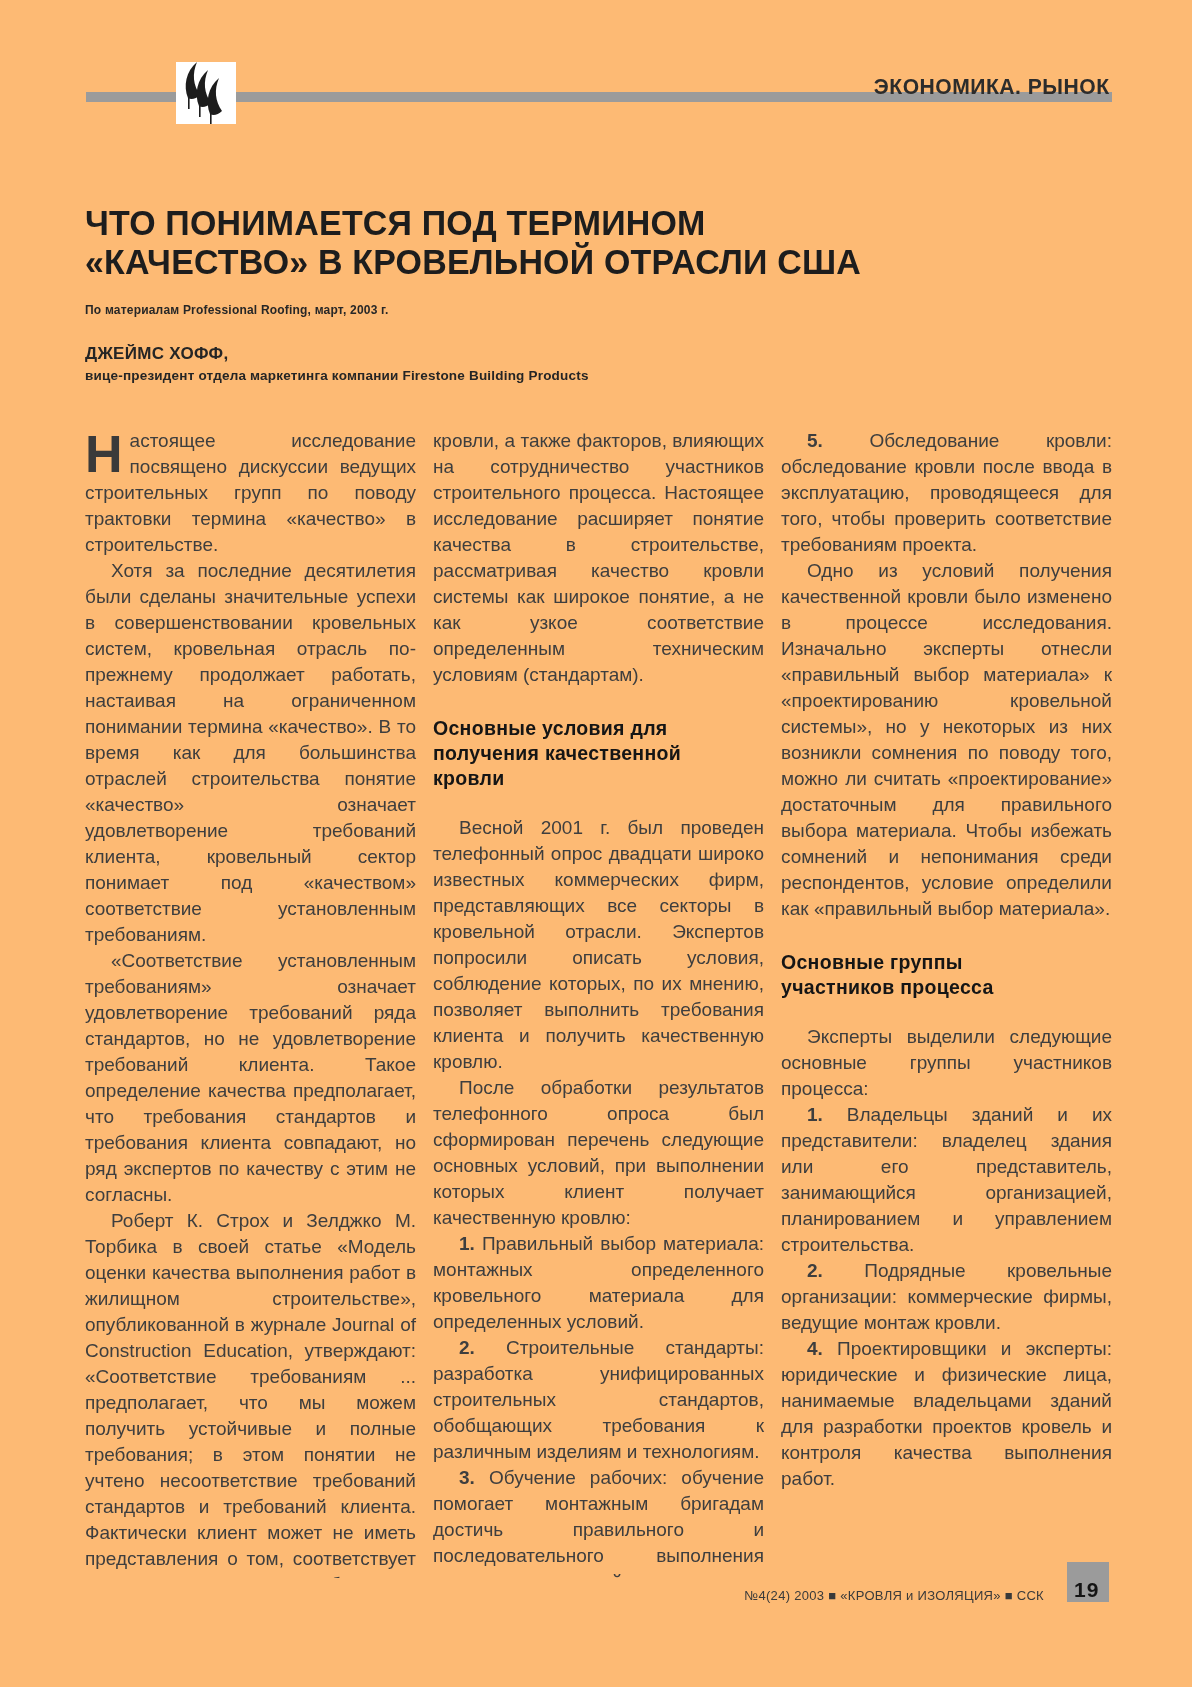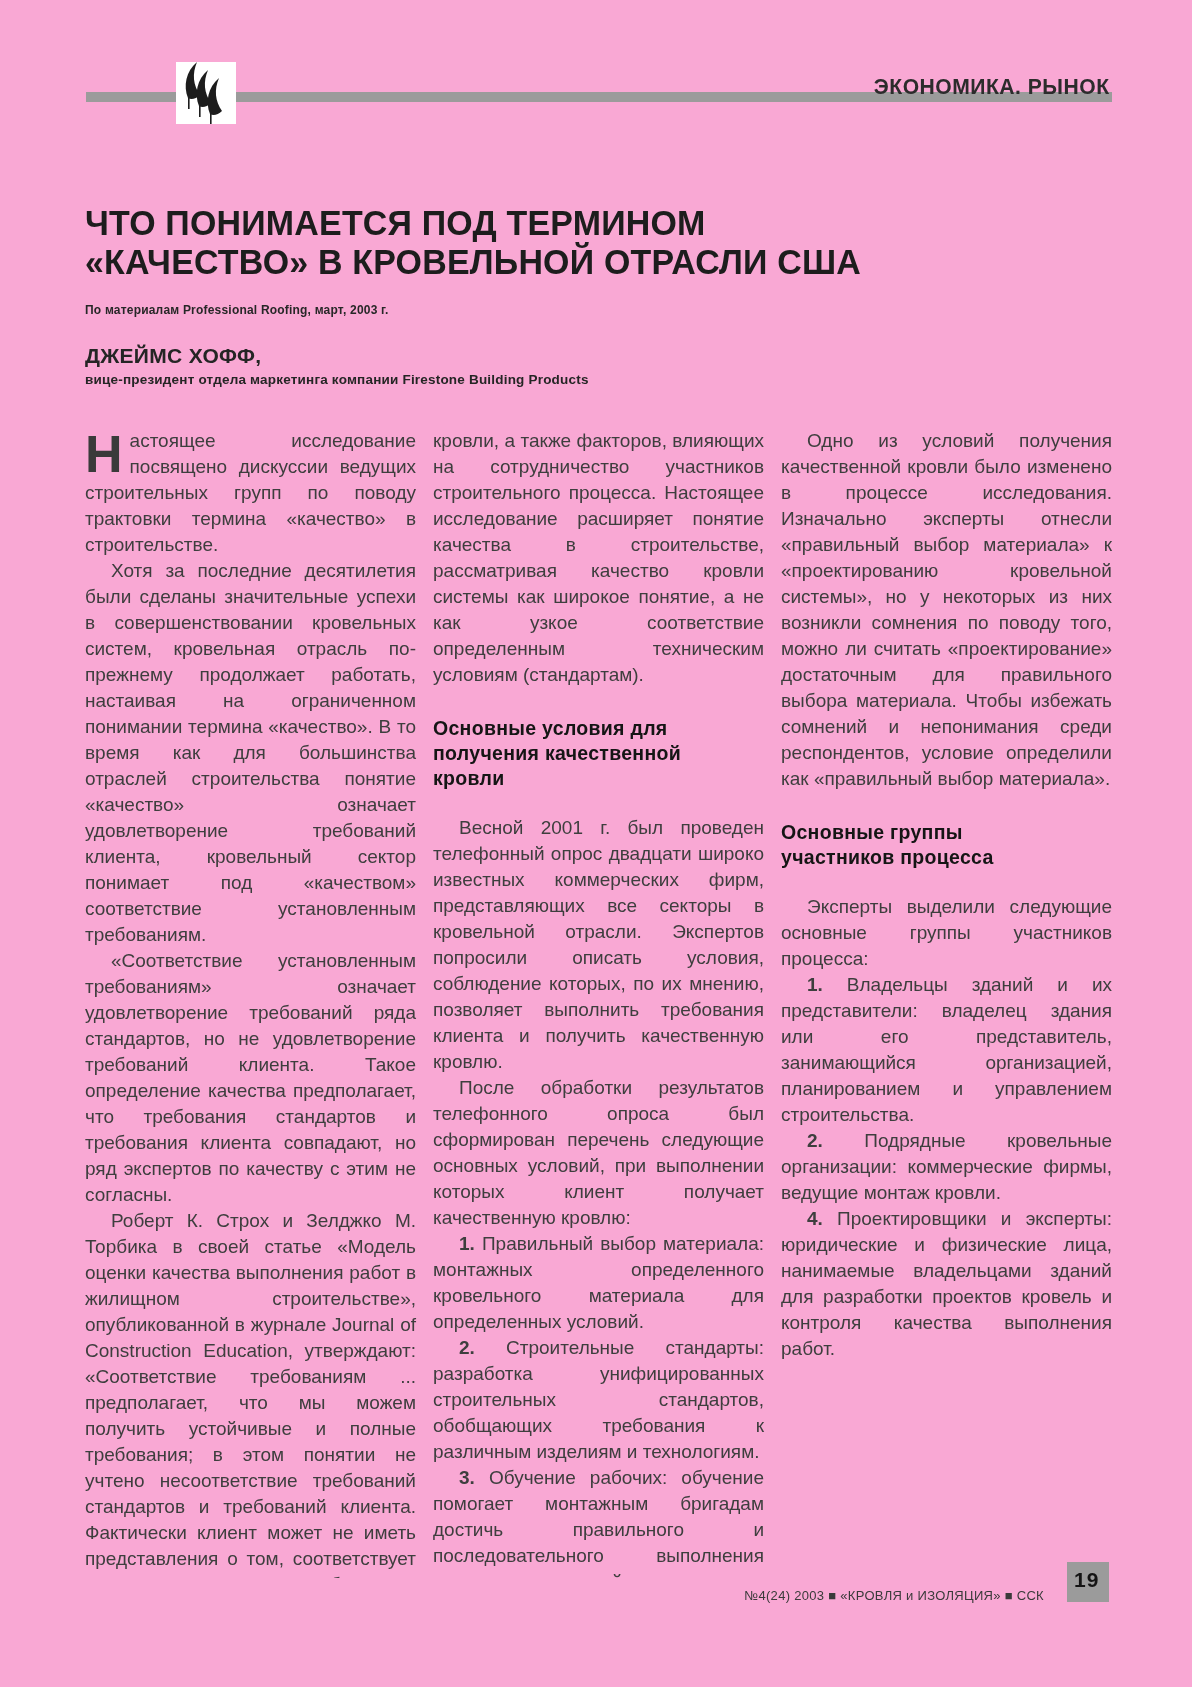--- a/index.html
+++ b/index.html
@@ -1,20 +1,20 @@
 <!DOCTYPE html>
 <html lang="ru"><head>
 <meta charset="utf-8">
 <style>
   html,body{margin:0;padding:0;background:#ffffff;}
   body{
     width:1192px;height:1687px;position:relative;overflow:hidden;
     font-family:"Liberation Sans",sans-serif;color:#3e3e3e;
   }
-  .page{position:absolute;inset:0;background:#f9a8d4;}
+  .page{position:absolute;inset:0;background:#fdba74;}
 
   
   .header-rule{position:absolute;left:86px;top:92px;width:1026px;height:10px;background:#9b9b9b;}
   .logo{position:absolute;left:176px;top:62px;width:52px;height:62px;background:#ffffff;padding:0 4px;z-index:2;}
   .section-label{
     position:absolute;right:82px;top:74px;z-index:3;
     font-size:22px;font-weight:bold;letter-spacing:.5px;color:#2c2c2c;
     transform:scaleX(.96);transform-origin:right;
   }
 
@@ -23,21 +23,21 @@
     position:absolute;left:85px;top:203px;margin:0;
     font-size:35px;line-height:39px;font-weight:bold;color:#1d1d1d;
     letter-spacing:.2px;transform:scaleX(.97);transform-origin:left;
   }
   .title .tline{display:block;}
   .source-line{
     position:absolute;left:85px;top:303px;
     font-size:12px;font-weight:bold;color:#272727;letter-spacing:.2px;
   }
   .author{position:absolute;left:85px;top:344px;color:#252525;}
-  .author-name{font-size:21px;font-weight:bold;letter-spacing:.3px;margin-bottom:4px;}
+  .author-name{font-size:17px;font-weight:bold;letter-spacing:.3px;margin-bottom:4px;}
   .author-role{font-size:13.5px;font-weight:bold;letter-spacing:.2px;}
 
   
   .columns{
     position:absolute;left:85px;top:428px;width:1027px;height:1150px;
     display:flex;gap:17px;overflow:hidden;
   }
   .col{flex:1 1 0;min-width:0;}
   .para{
     margin:0;font-size:19px;line-height:26px;text-align:justify;
@@ -56,21 +56,21 @@
 
   
   .footer-line{
     position:absolute;right:148px;top:1588px;
     font-size:13px;color:#3a3a3a;letter-spacing:.3px;
   }
   .page-box{
     position:absolute;left:1067px;top:1562px;width:42px;height:40px;
     background:#9b9b9b;display:flex;align-items:flex-end;
   }
-  .page-num{font-size:21px;font-weight:bold;color:#141414;padding:0 0 10px 7px;letter-spacing:1px;}
+  .page-num{font-size:21px;font-weight:bold;color:#141414;padding:0 0 0 7px;letter-spacing:1px;}
 </style>
 </head>
 <body>
 
 <div class="page">
 
   <div class="header-rule"></div>
 
   <div class="logo">
     <svg width="52" height="62" viewBox="0 0 52 62" xmlns="http://www.w3.org/2000/svg" aria-hidden="true">
@@ -116,20 +116,21 @@
 кровли</h2>
       <p class="para">Весной 2001 г. был проведен телефонный опрос двадцати широко известных коммерческих фирм, представляющих все секторы в кровельной отрасли. Экспертов попросили описать условия, соблюдение которых, по их мнению, позволяет выполнить требования клиента и получить качественную кровлю.</p>
       <p class="para">После обработки результатов телефонного опроса был сформирован перечень следующие основных условий, при выполнении которых клиент получает качественную кровлю:</p>
       <p class="para"><span class="ln">1.</span> <span>Правильный выбор материала: монтажных определенного кровельного материала для определенных условий.</span></p>
       <p class="para"><span class="ln">2.</span> <span>Строительные стандарты: разработка унифицированных строительных стандартов, обобщающих требования к различным изделиям и технологиям.</span></p>
       <p class="para"><span class="ln">3.</span> <span>Обучение рабочих: обучение помогает монтажным бригадам достичь правильного и последовательного выполнения монтажных операций.</span></p>
 
     </div>
 
     <div class="col">
+      <p class="para"><span class="ln">5.</span> <span>Обследование кровли: обследование кровли после ввода в эксплуатацию, проводящееся для того, чтобы проверить соответствие требованиям проекта.</span></p>
       <p class="para">Одно из условий получения качественной кровли было изменено в процессе исследования. Изначально эксперты отнесли «правильный выбор материала» к «проектированию кровельной системы», но у некоторых из них возникли сомнения по поводу того, можно ли считать «проектирование» достаточным для правильного выбора материала. Чтобы избежать сомнений и непонимания среди респондентов, условие определили как «правильный выбор материала».</p>
       <h2 class="col-heading">Основные группы
 участников процесса</h2>
       <p class="para">Эксперты выделили следующие основные группы участников процесса:</p>
       <p class="para"><span class="ln">1.</span> <span>Владельцы зданий и их представители: владелец здания или его представитель, занимающийся организацией, планированием и управлением строительства.</span></p>
       <p class="para"><span class="ln">2.</span> <span>Подрядные кровельные организации: коммерческие фирмы, ведущие монтаж кровли.</span></p>
       <p class="para"><span class="ln">4.</span> <span>Проектировщики и эксперты: юридические и физические лица, нанимаемые владельцами зданий для разработки проектов кровель и контроля качества выполнения работ.</span></p>
 
     </div>
 

